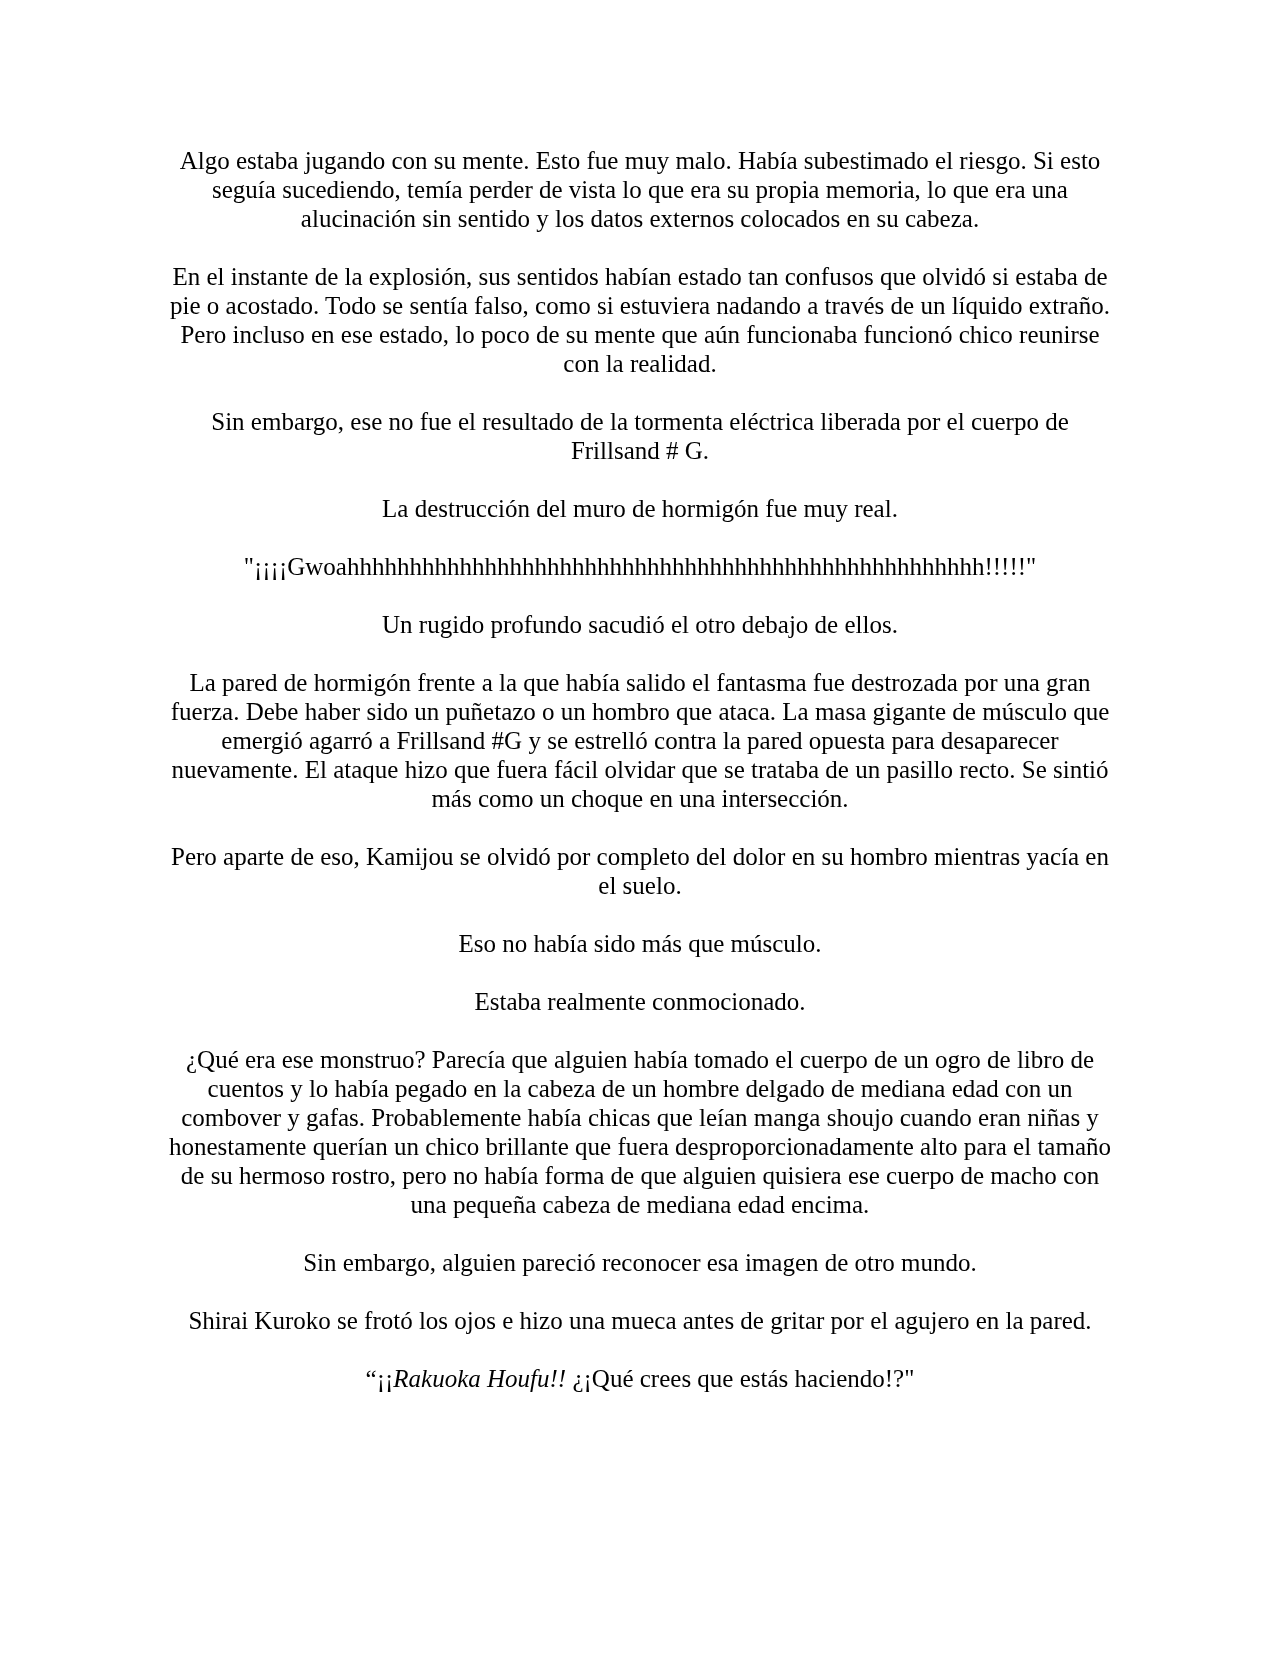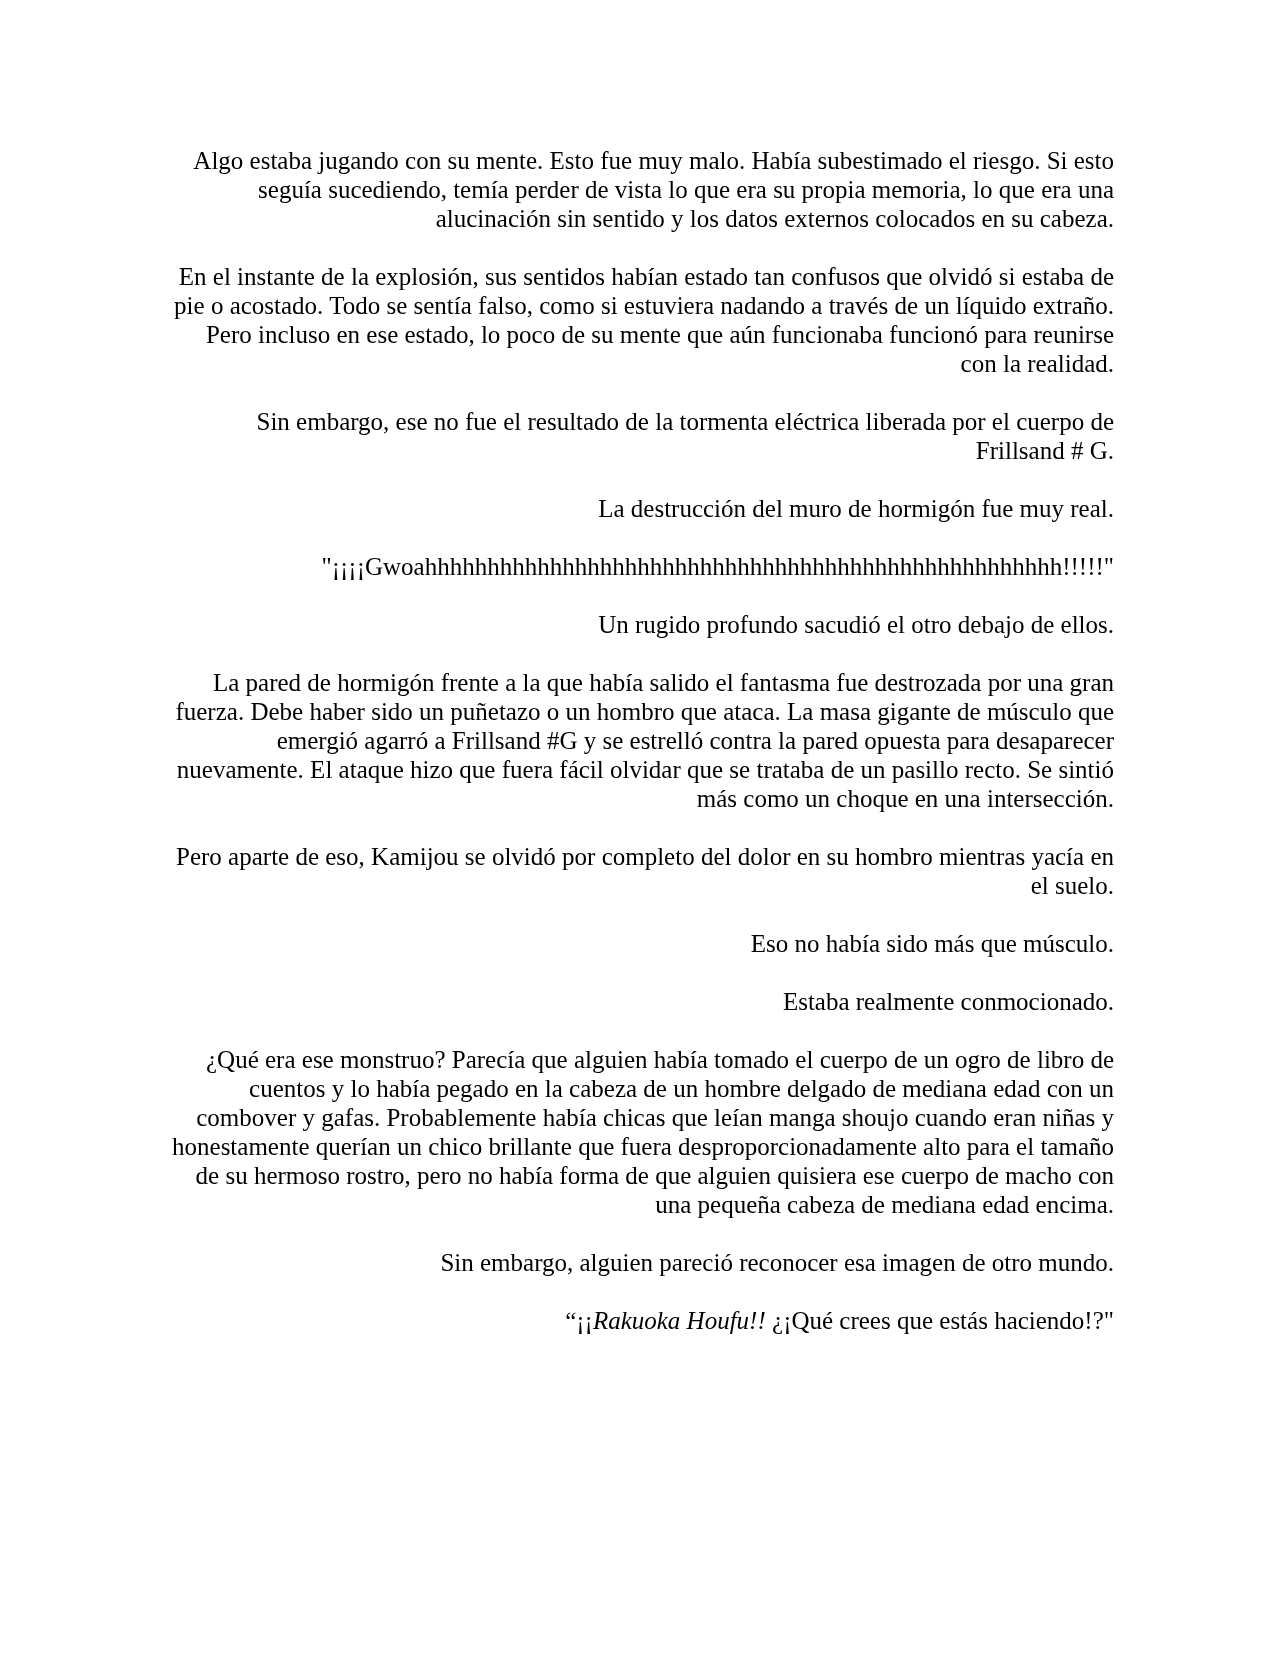--- a/index.html
+++ b/index.html
@@ -17,41 +17,42 @@
   }
   main[data-name="document-page"] {
     padding: 146px 160px 0 166px;
     width: 948px;
     box-sizing: content-box;
   }
   p.para {
     margin: 29px 0;
     font-size: 25px;
     line-height: 29px;
-    text-align: right;
+    text-align: center;
     word-wrap: break-word;
     overflow-wrap: break-word;
   }
   p.para:first-child {
     margin-top: 0;
   }
   p.para em {
     font-style: italic;
   }
 </style>
 </head>
 <body>
 
 <main data-name="document-page">
     <p class="para" data-name="paragraph"><span data-name="text-run">Algo estaba jugando con su mente. Esto fue muy malo. Había subestimado el riesgo. Si esto seguía sucediendo, temía perder de vista lo que era su propia memoria, lo que era una alucinación sin sentido y los datos externos colocados en su cabeza.</span></p>
-    <p class="para" data-name="paragraph"><span data-name="text-run">En el instante de la explosión, sus sentidos habían estado tan confusos que olvidó si estaba de pie o acostado. Todo se sentía falso, como si estuviera nadando a través de un líquido extraño. Pero incluso en ese estado, lo poco de su mente que aún funcionaba funcionó para reunirse con la realidad.</span></p>
+    <p class="para" data-name="paragraph"><span data-name="text-run">En el instante de la explosión, sus sentidos habían estado tan confusos que olvidó si estaba de pie o acostado. Todo se sentía falso, como si estuviera nadando a través de un líquido extraño. Pero incluso en ese estado, lo poco de su mente que aún funcionaba funcionó chico reunirse con la realidad.</span></p>
     <p class="para" data-name="paragraph"><span data-name="text-run">Sin embargo, ese no fue el resultado de la tormenta eléctrica liberada por el cuerpo de Frillsand # G.</span></p>
     <p class="para" data-name="paragraph"><span data-name="text-run">La destrucción del muro de hormigón fue muy real.</span></p>
     <p class="para" data-name="paragraph"><span data-name="text-run">"¡¡¡¡Gwoahhhhhhhhhhhhhhhhhhhhhhhhhhhhhhhhhhhhhhhhhhhhhhhhhhh!!!!!"</span></p>
     <p class="para" data-name="paragraph"><span data-name="text-run">Un rugido profundo sacudió el otro debajo de ellos.</span></p>
     <p class="para" data-name="paragraph"><span data-name="text-run">La pared de hormigón frente a la que había salido el fantasma fue destrozada por una gran fuerza. Debe haber sido un puñetazo o un hombro que ataca. La masa gigante de músculo que emergió agarró a Frillsand #G y se estrelló contra la pared opuesta para desaparecer nuevamente. El ataque hizo que fuera fácil olvidar que se trataba de un pasillo recto. Se sintió más como un choque en una intersección.</span></p>
     <p class="para" data-name="paragraph"><span data-name="text-run">Pero aparte de eso, Kamijou se olvidó por completo del dolor en su hombro mientras yacía en el suelo.</span></p>
     <p class="para" data-name="paragraph"><span data-name="text-run">Eso no había sido más que músculo.</span></p>
     <p class="para" data-name="paragraph"><span data-name="text-run">Estaba realmente conmocionado.</span></p>
     <p class="para" data-name="paragraph"><span data-name="text-run">¿Qué era ese monstruo? Parecía que alguien había tomado el cuerpo de un ogro de libro de cuentos y lo había pegado en la cabeza de un hombre delgado de mediana edad con un combover y gafas. Probablemente había chicas que leían manga shoujo cuando eran niñas y honestamente querían un chico brillante que fuera desproporcionadamente alto para el tamaño de su hermoso rostro, pero no había forma de que alguien quisiera ese cuerpo de macho con una pequeña cabeza de mediana edad encima.</span></p>
     <p class="para" data-name="paragraph"><span data-name="text-run">Sin embargo, alguien pareció reconocer esa imagen de otro mundo.</span></p>
+    <p class="para" data-name="paragraph"><span data-name="text-run">Shirai Kuroko se frotó los ojos e hizo una mueca antes de gritar por el agujero en la pared.</span></p>
     <p class="para" data-name="paragraph"><span data-name="text-run">“¡¡</span><em data-name="italic-text-run">Rakuoka Houfu!!</em><span data-name="text-run"> ¿¡Qué crees que estás haciendo!?"</span></p>
   </main>
 
 </body></html>

